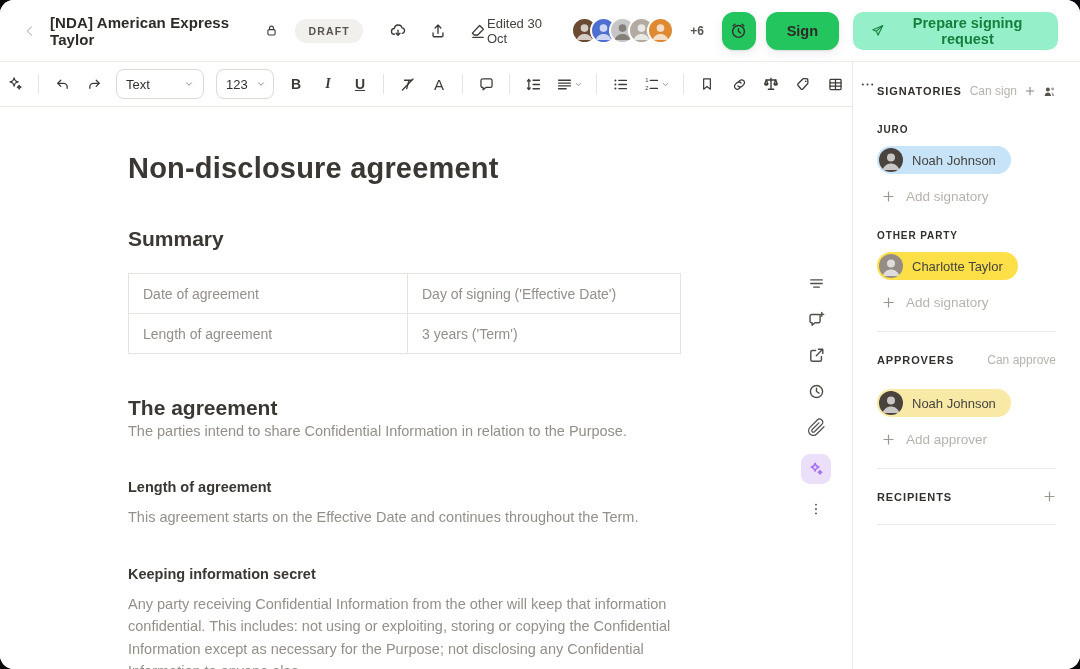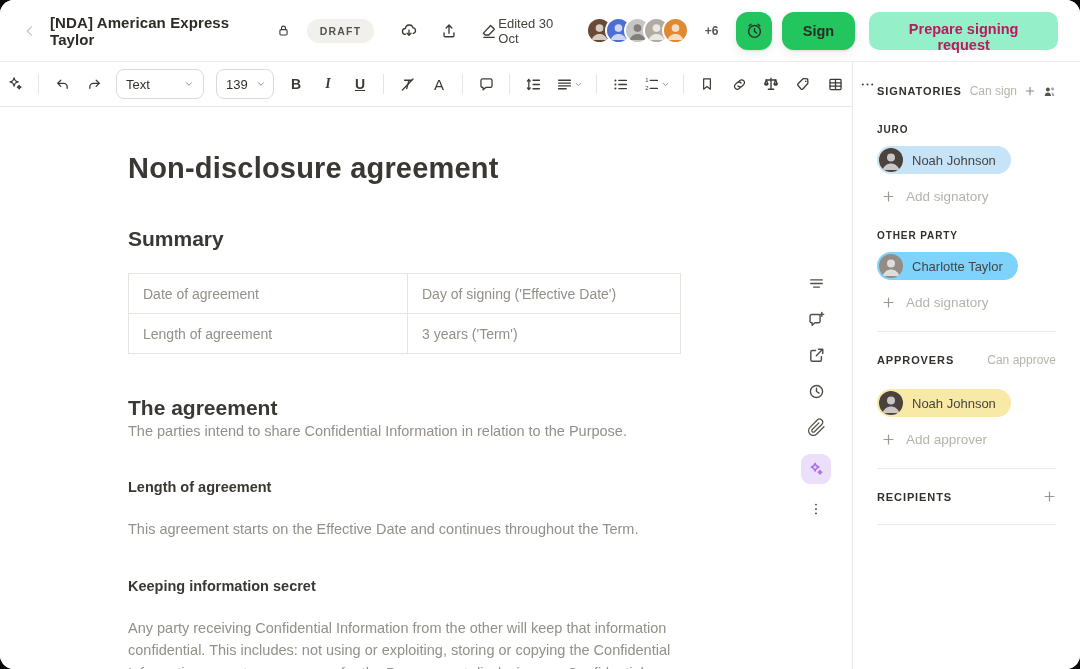--- a/index.html
+++ b/index.html
@@ -94,21 +94,21 @@
   .mt-summary { margin-top:42px; }
   .sum-table { border-collapse:collapse; margin-top:22px; width:553px; }
   .sum-table td {
     border:1px solid #e7e4e0; height:40px; padding:0 14px;
     font-size:14px; color:#948f88;
   }
   .sum-table td:first-child { width:279px; }
   .mt-agree { margin-top:42px; }
   .doc-p { font-size:14.5px; color:#948f88; line-height:1.55; width:553px; }
   .clause-h { font-size:14.5px; font-weight:bold; color:#3b3833; margin-top:37px; }
-  .clause-p { margin-top:23px; }
+  .clause-p { margin-top:11px; }
   .clause-p.long { width:548px; }
 
   
   .rail {
     position:absolute; top:212px; right:20px; width:32px;
     display:flex; flex-direction:column; align-items:center; gap:17px;
     color:#514e49;
   }
   .rail-btn { background:transparent; border:none; color:inherit; cursor:pointer; padding:0;
     display:flex; align-items:center; justify-content:center; }
@@ -214,21 +214,21 @@
       </span>
       <span class="overflow">+6</span>
       <button class="wbtn clock-btn">
         <svg width="19" height="19" viewBox="0 0 20 20">
           <circle class="ln" cx="10" cy="11" r="6.2"></circle>
           <path class="ln" d="M10 8.2 V11 L12.2 12.6"></path>
           <path class="ln" d="M4.4 5 L6.3 3.4 M15.6 5 L13.7 3.4"></path>
         </svg>
       </button>
       <button class="wbtn sign-btn">Sign</button>
-      <button class="prepare-btn" style="background: rgb(149, 239, 201); color: #be185d; flex-direction: column;">
+      <button class="prepare-btn" style="background: rgb(149, 239, 201); color: #15803d;">
         <svg width="17" height="17" viewBox="0 0 20 20">
           <path class="ln" stroke-width="1.6" d="M16.8 3.6 L3.8 9 L8.6 10.9 L10.6 16.2 Z"></path>
           <path class="ln" stroke-width="1.6" d="M16.8 3.6 L8.6 10.9"></path>
         </svg>
         <span>Prepare signing request</span>
       </button>
     </div>
   </header>
 
   <div class="bodywrap">
@@ -257,21 +257,21 @@
         </button>
         <div class="tb-select sel-text">
           <span>Text</span>
           <span class="caret">
               <svg width="10" height="10" viewBox="0 0 16 16">
                 <path class="ln" stroke-width="1.4" d="M4 6 L8 10 L12 6"></path>
               </svg>
             </span>
         </div>
         <div class="tb-select sel-num">
-          <span>139</span>
+          <span>123</span>
           <span class="caret">
               <svg width="10" height="10" viewBox="0 0 16 16">
                 <path class="ln" stroke-width="1.4" d="M4 6 L8 10 L12 6"></path>
               </svg>
             </span>
         </div>
         <button class="tb">
             <span class="tb-letter">B</span>
           </button>
         <button class="tb">
@@ -481,21 +481,21 @@
       <div class="add-row">
         <span class="plus">
             <svg width="13" height="13" viewBox="0 0 16 16">
               <path class="ln" d="M8 2.5 V13.5 M2.5 8 H13.5"></path>
             </svg>
           </span>
         <span class="add-label">Add signatory</span>
       </div>
 
       <div class="group-label">OTHER PARTY</div>
-      <div><span class="chip" style="background: #7dd3fc;">
+      <div><span class="chip" style="background: #fde047;">
         <span class="avatar" style="background: rgb(148, 140, 133);">
           <svg viewBox="0 0 24 24">
                 <circle cx="12" cy="9.5" r="4" fill="rgba(255,255,255,.7)"></circle>
                 <path d="M3.5 22 c1.6-4.4 5.2-6.4 8.5-6.4 s6.9 2 8.5 6.4 z" fill="rgba(255,255,255,.7)"></path>
               </svg>
         </span>
         <span class="chip-label">Charlotte Taylor</span>
       </span></div>
       <div class="add-row">
         <span class="plus">

